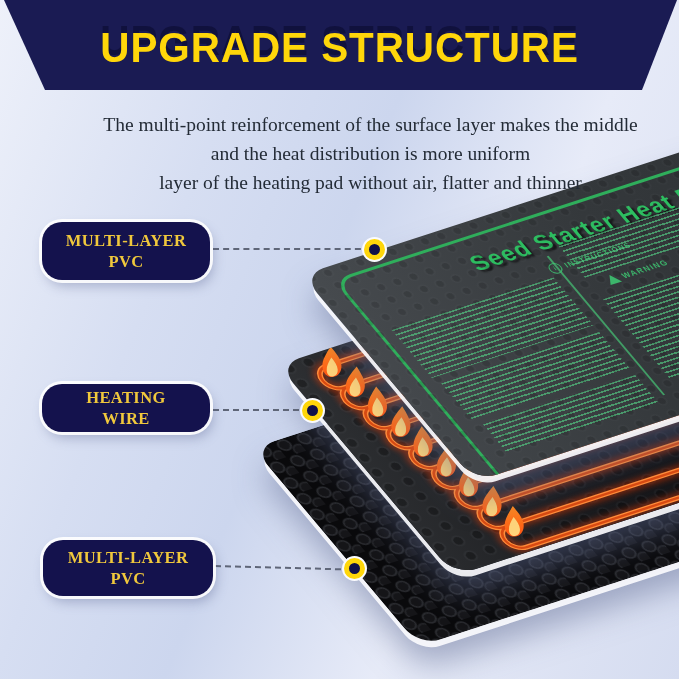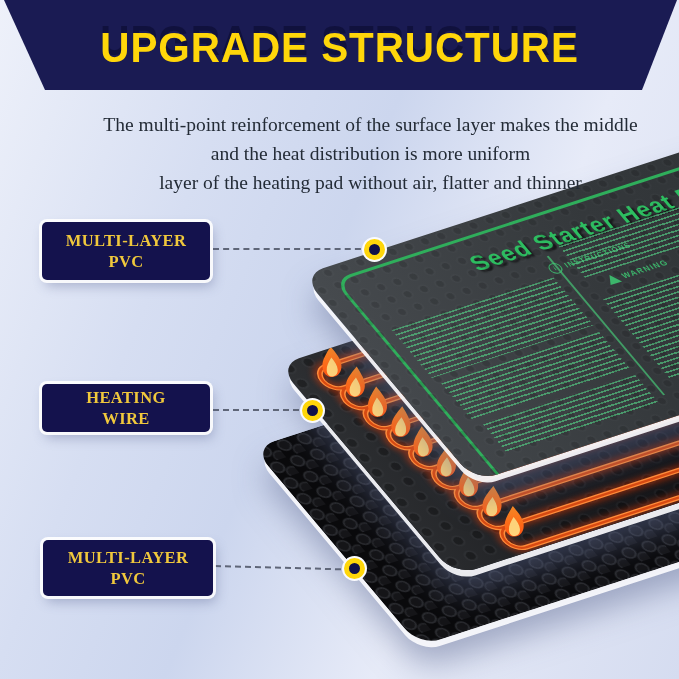--- a/index.html
+++ b/index.html
@@ -27,21 +27,21 @@
   }
 
   
   .description{
     position:absolute;left:0;top:110px;width:679px;z-index:55;
     text-align:center;color:#232b36;font-size:19.5px;line-height:29px;padding-left:31px;
   }
 
   
   .pill{
-    position:absolute;z-index:50;border-radius:5px;
+    position:absolute;z-index:50;border-radius:20px;
     background:var(--label-navy,#14124d);
     box-shadow:0 0 0 3px rgba(255,255,255,.9),3px 6px 12px rgba(90,100,145,.4);
     display:flex;flex-direction:column;justify-content:center;align-items:center;
     color:#f0c83c;font-weight:bold;font-size:16.5px;line-height:21px;letter-spacing:.4px;
     text-align:center;
   }
   .pill-1{left:42px;top:222px;width:168px;height:58px;}
   .pill-2{left:42px;top:384px;width:168px;height:48px;}
   .pill-3{left:43px;top:540px;width:170px;height:56px;}
 

